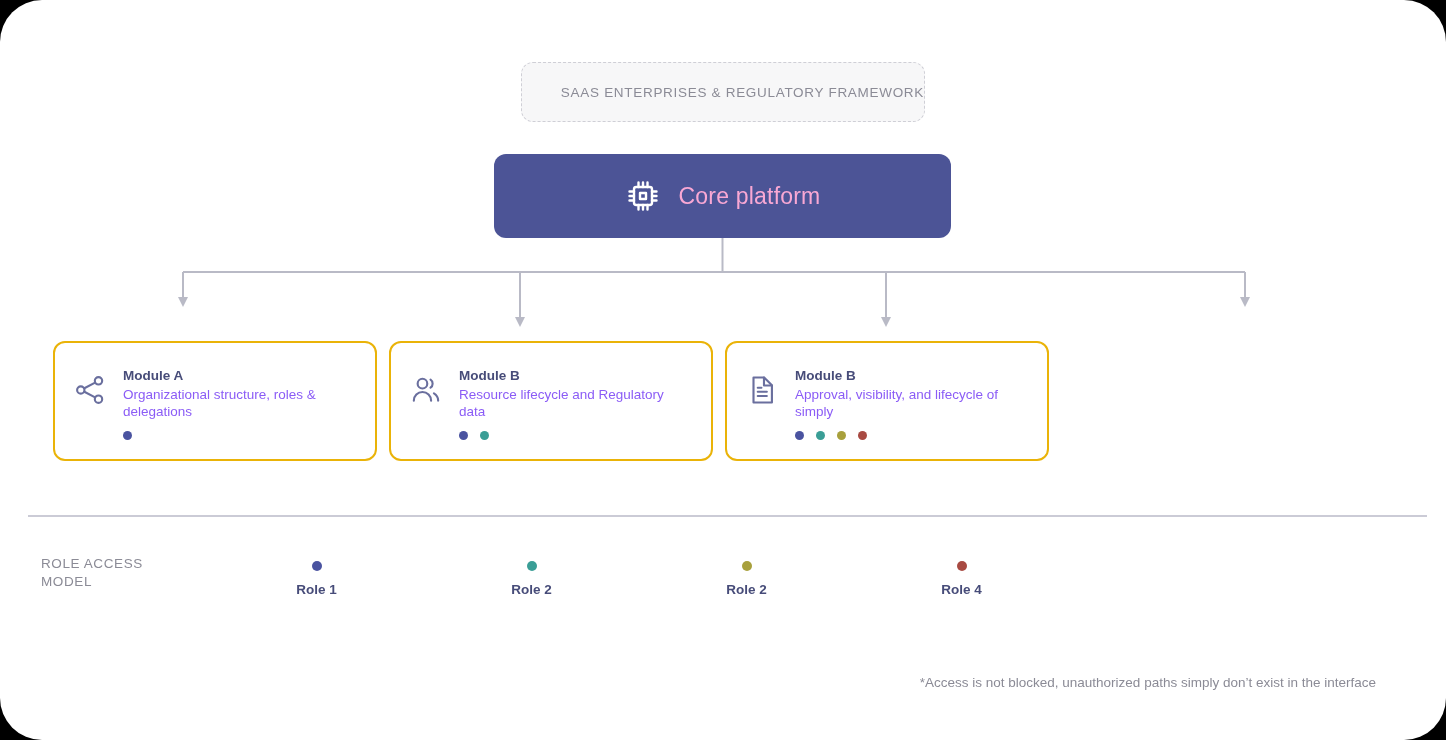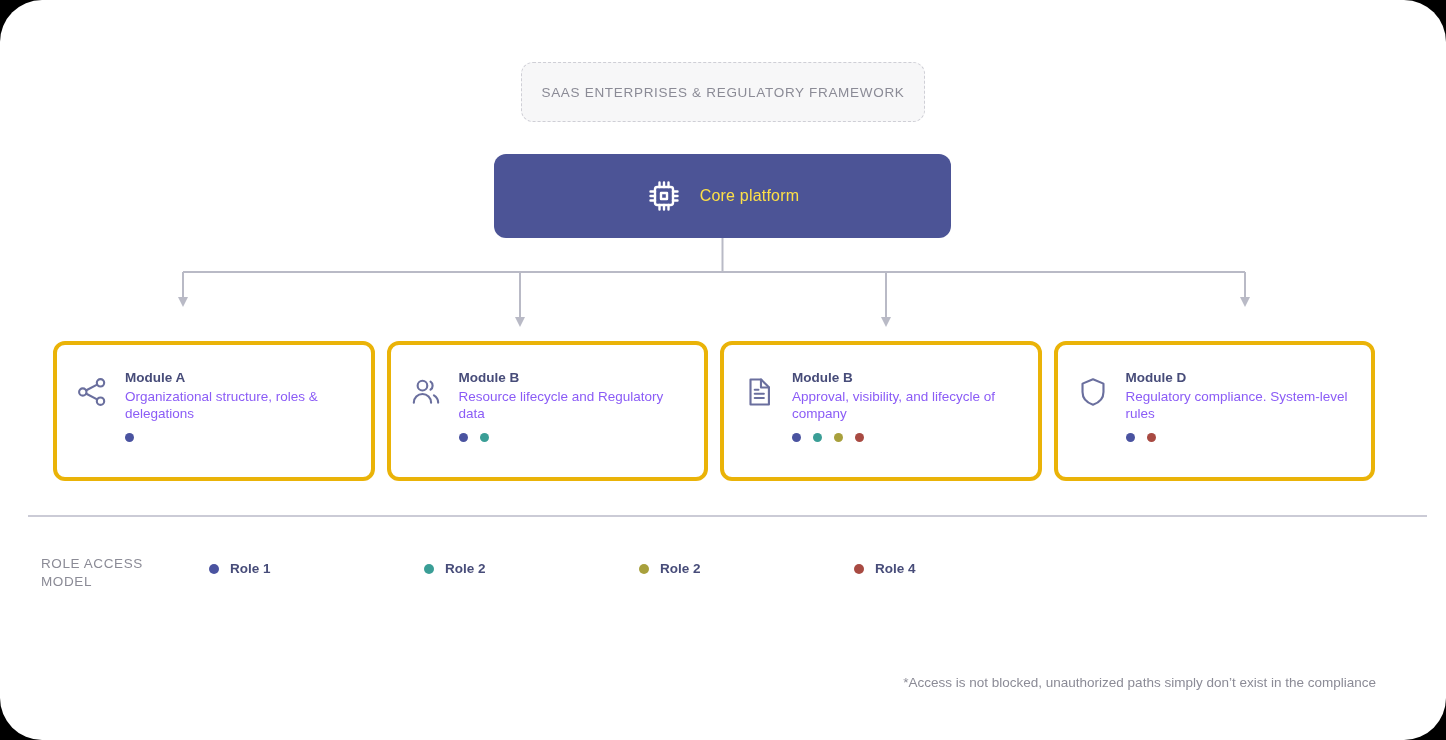--- a/index.html
+++ b/index.html
@@ -25,21 +25,21 @@
     position: absolute;
     left: 521px;
     top: 62px;
     width: 404px;
     height: 60px;
     background: #f7f7f8;
     border: 1px dashed #cfcfd6;
     border-radius: 12px;
     display: flex;
     align-items: center;
-    justify-content: center;
+    justify-content: flex-end;
   }
   .framework-label {
     font-size: 13.5px;
     letter-spacing: 0.7px;
     color: #8b8b96;
     white-space: nowrap;
   }
 
   
   .core-card {
@@ -49,22 +49,22 @@
     width: 457px;
     height: 84px;
     background: #4c5496;
     border-radius: 12px;
     display: flex;
     align-items: center;
     justify-content: center;
     gap: 18px;
   }
   .core-label {
-    font-size: 16px;
-    color: #fde047;
+    font-size: 23px;
+    color: #f9a8d4;
     letter-spacing: 0.2px;
   }
   .core-icon { display: block; width: 36px; height: 36px; }
 
   
   .connectors {
     position: absolute;
     left: 0;
     top: 0;
     width: 1446px;
@@ -77,23 +77,23 @@
     position: absolute;
     left: 53px;
     top: 341px;
     width: 1322px;
     height: 120px;
     display: flex;
     gap: 12px;
   }
   .module-card {
     width: 324px;
-    height: 140px;
+    height: 120px;
     background: #ffffff;
-    border: 4px solid #eab308;
+    border: 2px solid #eab308;
     border-radius: 12px;
     display: flex;
     align-items: flex-start;
     padding: 24px 18px 0 18px;
     gap: 16px;
   }
   .module-icon {
     flex: 0 0 auto;
     width: 34px;
     height: 34px;
@@ -157,20 +157,21 @@
     position: absolute;
     left: 168px;
     top: 9px;
     display: flex;
   }
   .legend-item {
     display: flex;
     align-items: center;
     gap: 11px;
     width: 215px;
+    flex-direction: column;
   }
   .legend-dot {
     width: 10px;
     height: 10px;
     border-radius: 50%;
     display: block;
   }
   .legend-label {
     font-size: 13.5px;
     font-weight: bold;
@@ -271,45 +272,30 @@
     <div class="module-card">
       <span class="module-icon">
         <svg viewBox="0 0 24 24" fill="none" stroke="#6a6f9e" stroke-width="1.5" stroke-linecap="round" stroke-linejoin="round">
           <path d="M6 3.2 h7.5 L19 8.6 V20.8 H6 Z"></path>
           <path d="M13.4 3.2 V8.8 H19"></path>
           <path d="M9 13.2 h6.4M9 16.2 h6.4M9 10.4 h2.6"></path>
         </svg>
       </span>
       <div class="module-body">
         <div class="module-title">Module B</div>
-        <div class="module-desc">Approval, visibility, and lifecycle of company</div>
+        <div class="module-desc">Approval, visibility, and lifecycle of simply</div>
         <div class="module-dots">
           <span class="dot" style="background:#4a53a0"></span>
           <span class="dot" style="background:#3a9e96"></span>
           <span class="dot" style="background:#a8a03c"></span>
           <span class="dot" style="background:#a84a42"></span>
         </div>
       </div>
     </div>
 
-    <div class="module-card">
-      <span class="module-icon">
-        <svg viewBox="0 0 24 24" fill="none" stroke="#6a6f9e" stroke-width="1.5" stroke-linecap="round" stroke-linejoin="round">
-          <path d="M12 3 L19.4 6.1 V12 c0 4.6 -3.2 7.6 -7.4 9 c-4.2 -1.4 -7.4 -4.4 -7.4 -9 V6.1 Z"></path>
-        </svg>
-      </span>
-      <div class="module-body">
-        <div class="module-title">Module D</div>
-        <div class="module-desc">Regulatory compliance. System-level rules</div>
-        <div class="module-dots">
-          <span class="dot" style="background:#4a53a0"></span>
-          <span class="dot" style="background:#a84a42"></span>
-        </div>
-      </div>
-    </div>
 
   </div>
 
   <div class="divider"></div>
 
   <div class="legend">
     <div class="legend-title">ROLE ACCESS MODEL</div>
     <div class="legend-items">
 
       <div class="legend-item">
@@ -328,15 +314,15 @@
       </div>
 
       <div class="legend-item">
         <span class="legend-dot" style="background:#a84a42"></span>
         <span class="legend-label">Role 4</span>
       </div>
 
     </div>
   </div>
 
-  <div class="footnote">*Access is not blocked, unauthorized paths simply don’t exist in the compliance</div>
+  <div class="footnote">*Access is not blocked, unauthorized paths simply don’t exist in the interface</div>
 
 </div>
 
 </body></html>

